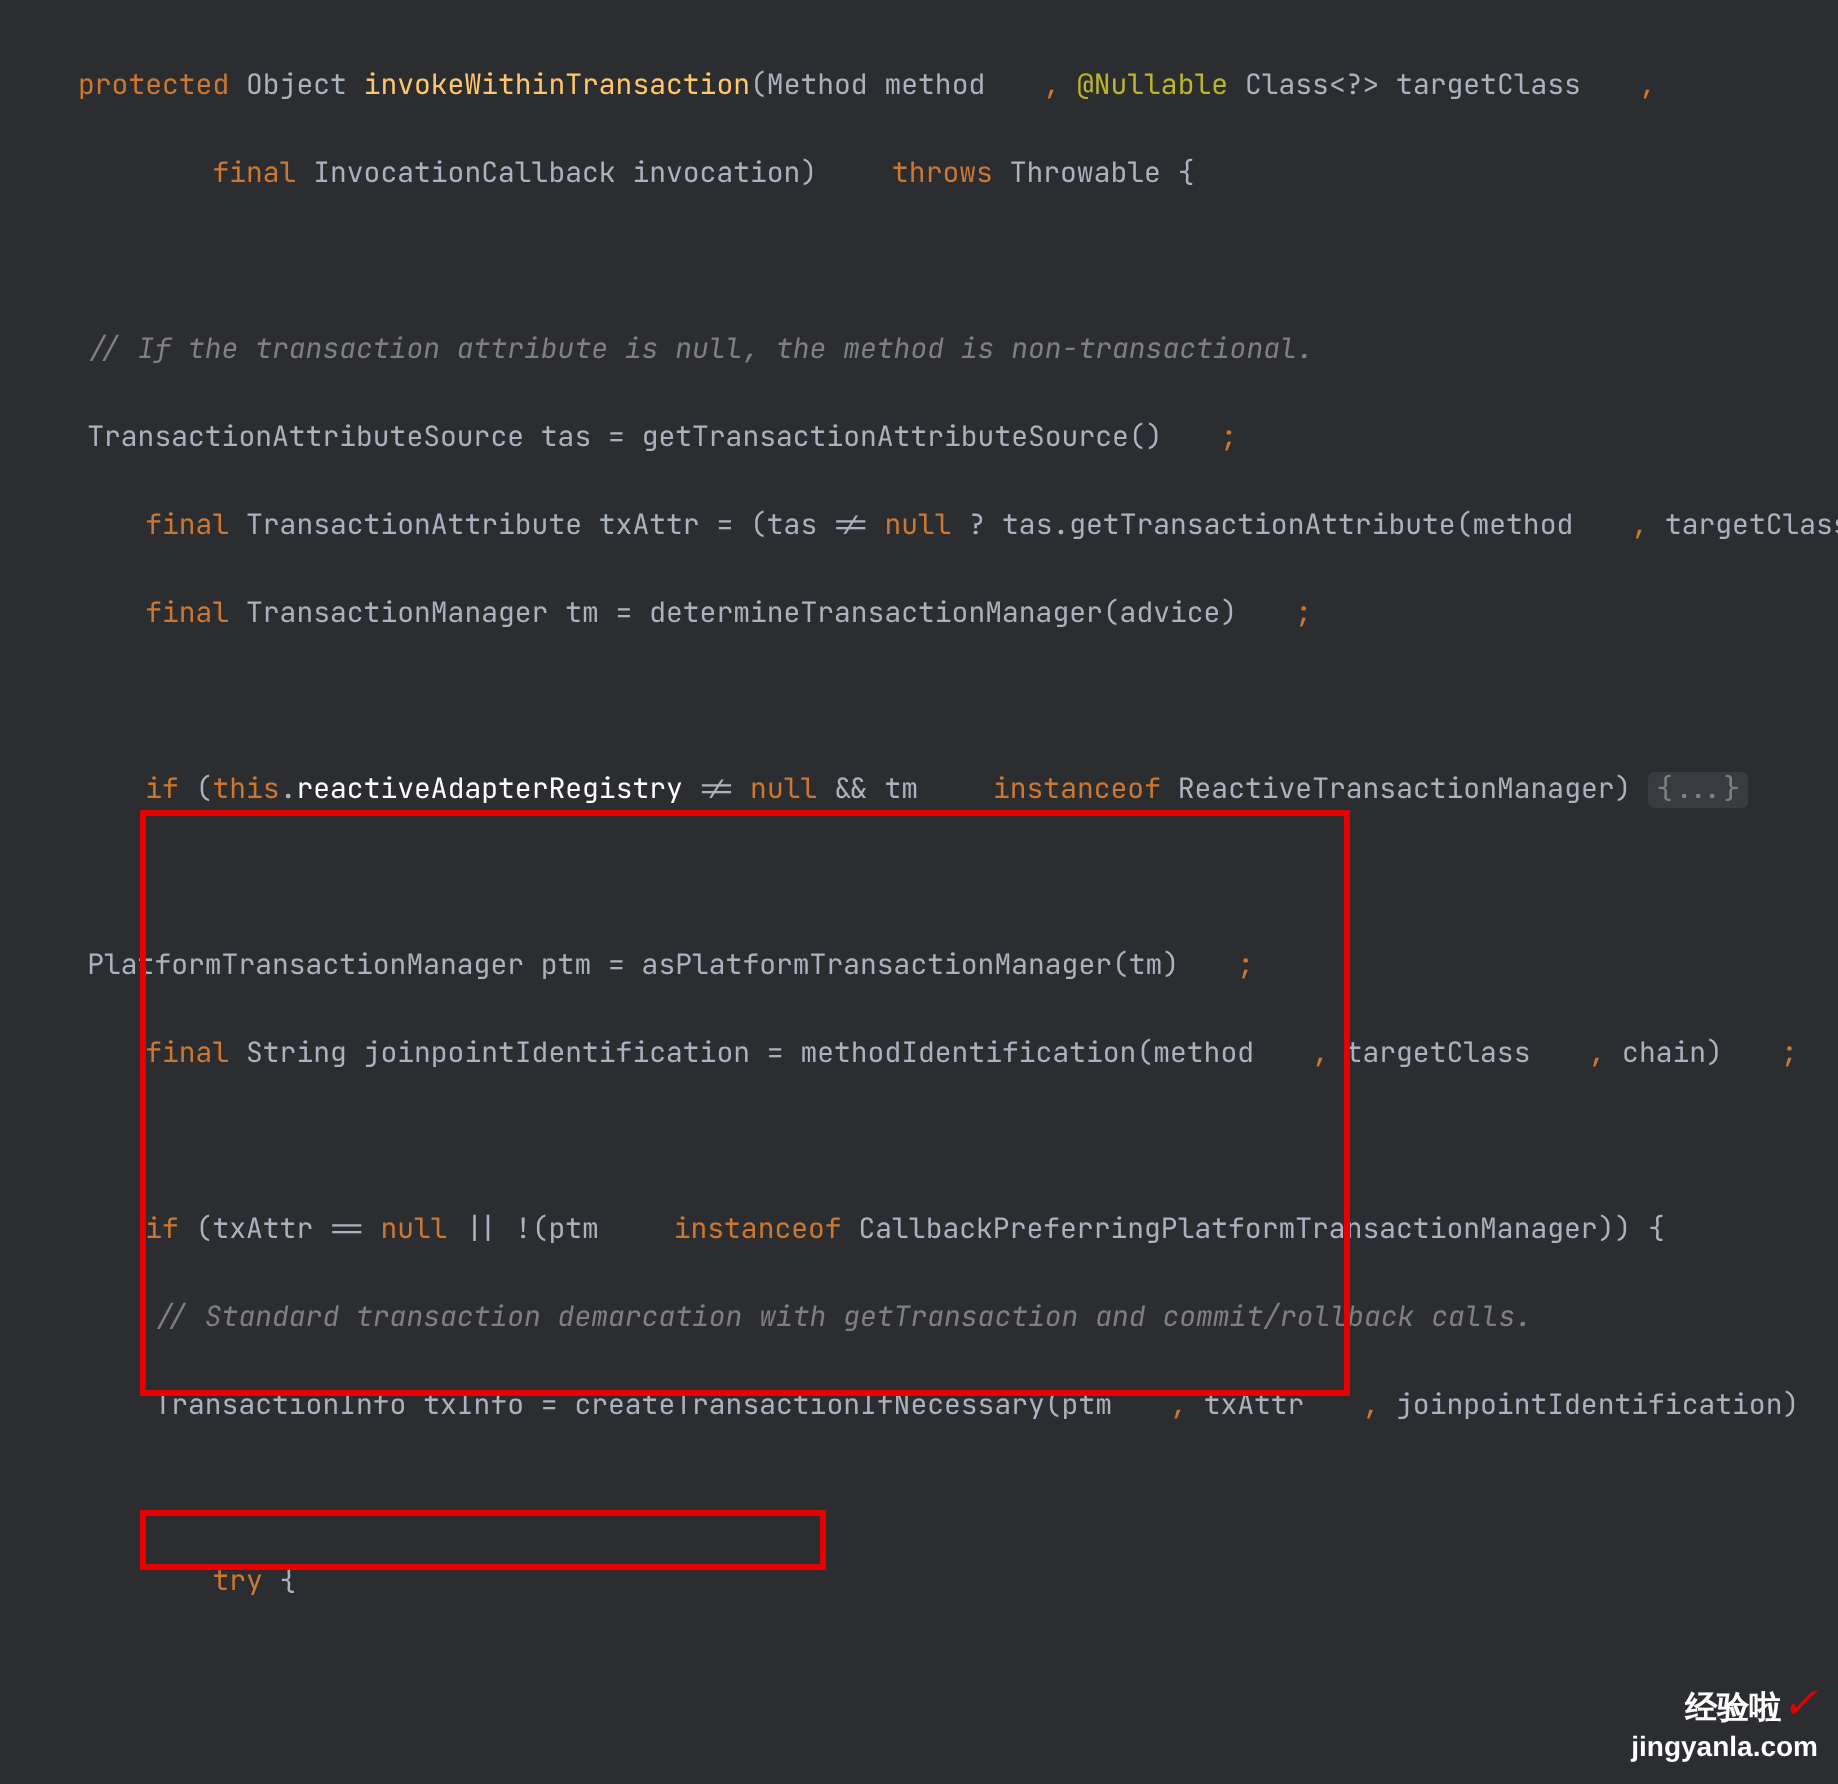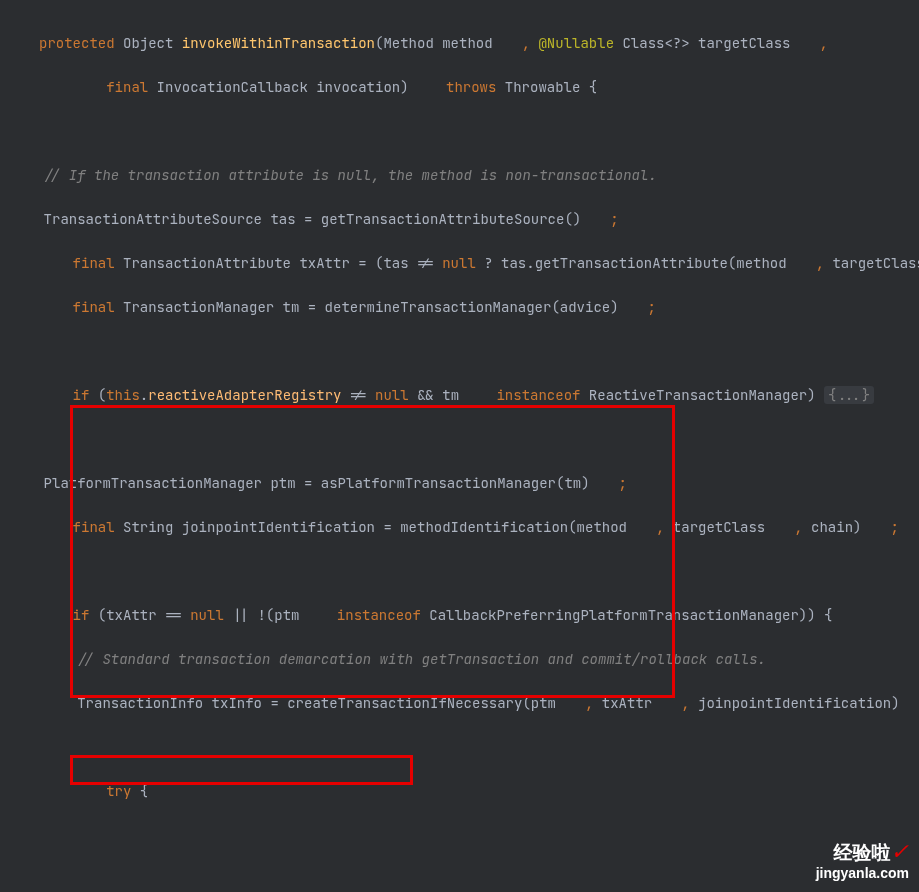--- a/index.html
+++ b/index.html
@@ -18,21 +18,21 @@
   .code-container {
     white-space: pre;
     position: relative;
   }
   .line { display: block; height: 22px; }
   .k-mod { color: #cc7832; margin-left: 29px; }
   .k-method { color: #ffc66d; text-align: right; }
   .k-anno { color: #bbb529; }
   .k-null { color: #cc7832; }
   .k-this { color: #cc7832; }
-  .k-field { color: #fdba74; }
+  .k-field { color: #ffffff; }
   .k-comment { color: #808080; font-style: italic; margin-top: 28px; }
   .k-var-u { color: #abb2bf; text-decoration: underline; text-decoration-color: #abb2bf; }
   .k-plain { color: #abb2bf; }
   .collapsed {
     background: #383b40;
     color: #808080;
     border-radius: 3px;
     padding: 0 4px;
   }
   .highlight-box-1 {
@@ -56,21 +56,21 @@
   .watermark {
     position: absolute;
     right: 10px;
     bottom: 10px;
     text-align: right;
     line-height: 1.2;
   }
   .wm-top {
     font-family: sans-serif;
     font-weight: bold;
-    font-size: 19px;
+    font-size: 16px;
     color: #fff;
   }
   .wm-check {
     color: #e60000;
     font-style: italic;
     font-size: 22px;
   }
   .wm-bottom {
     font-family: sans-serif;
     font-weight: bold;

